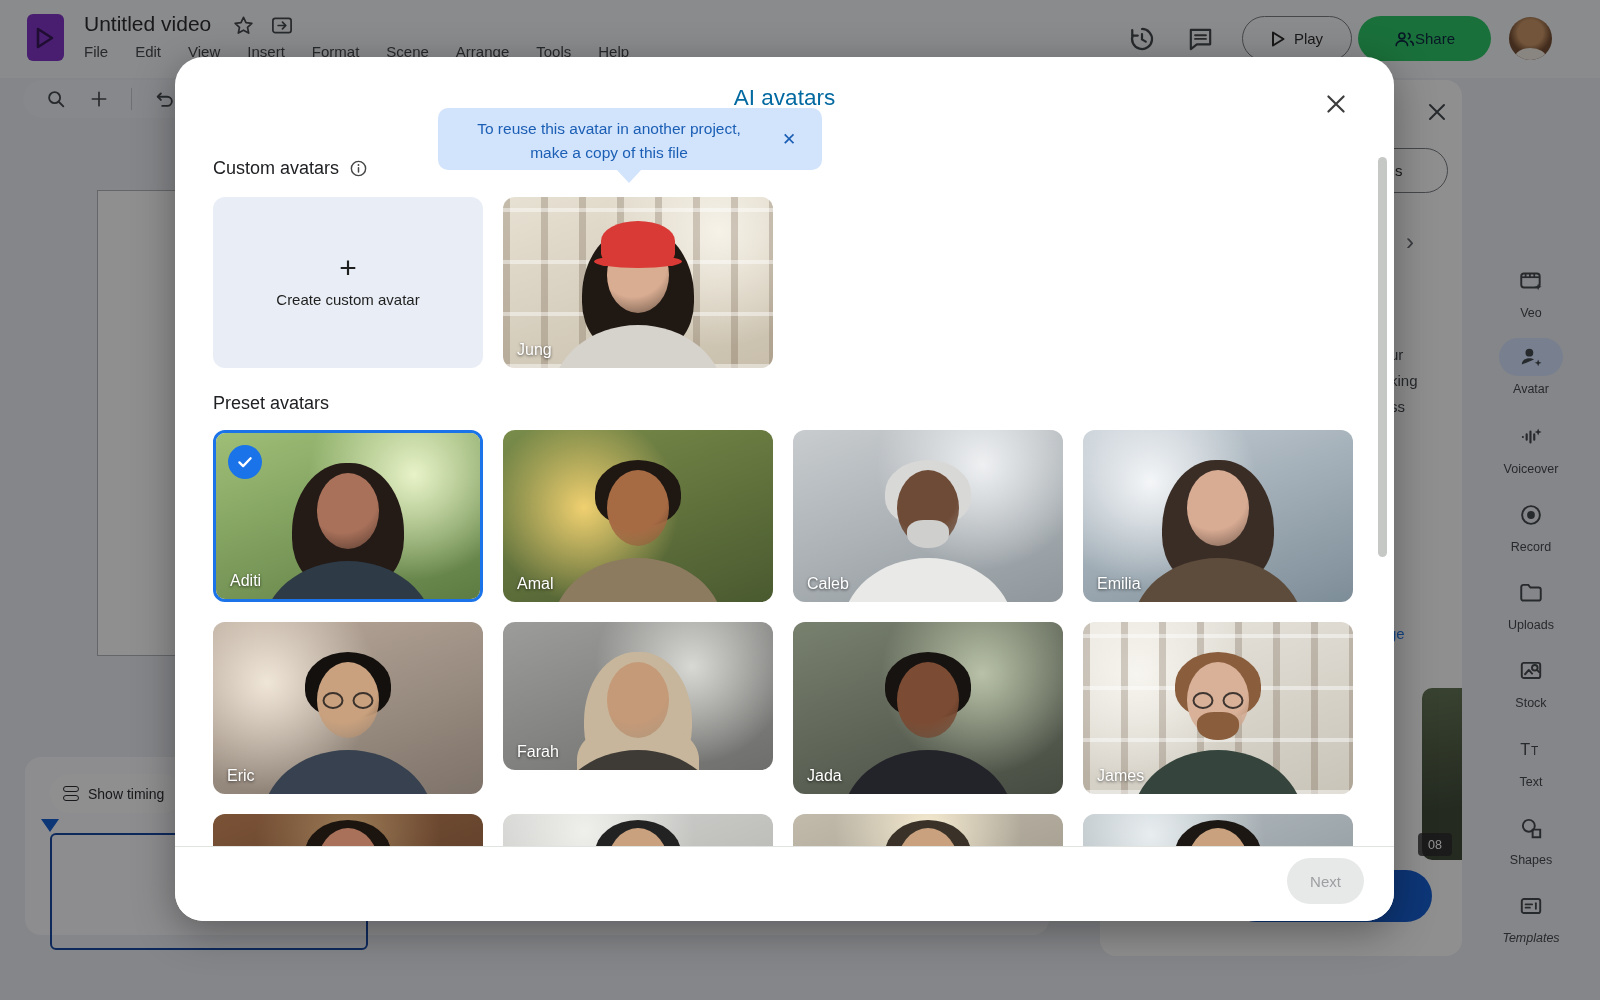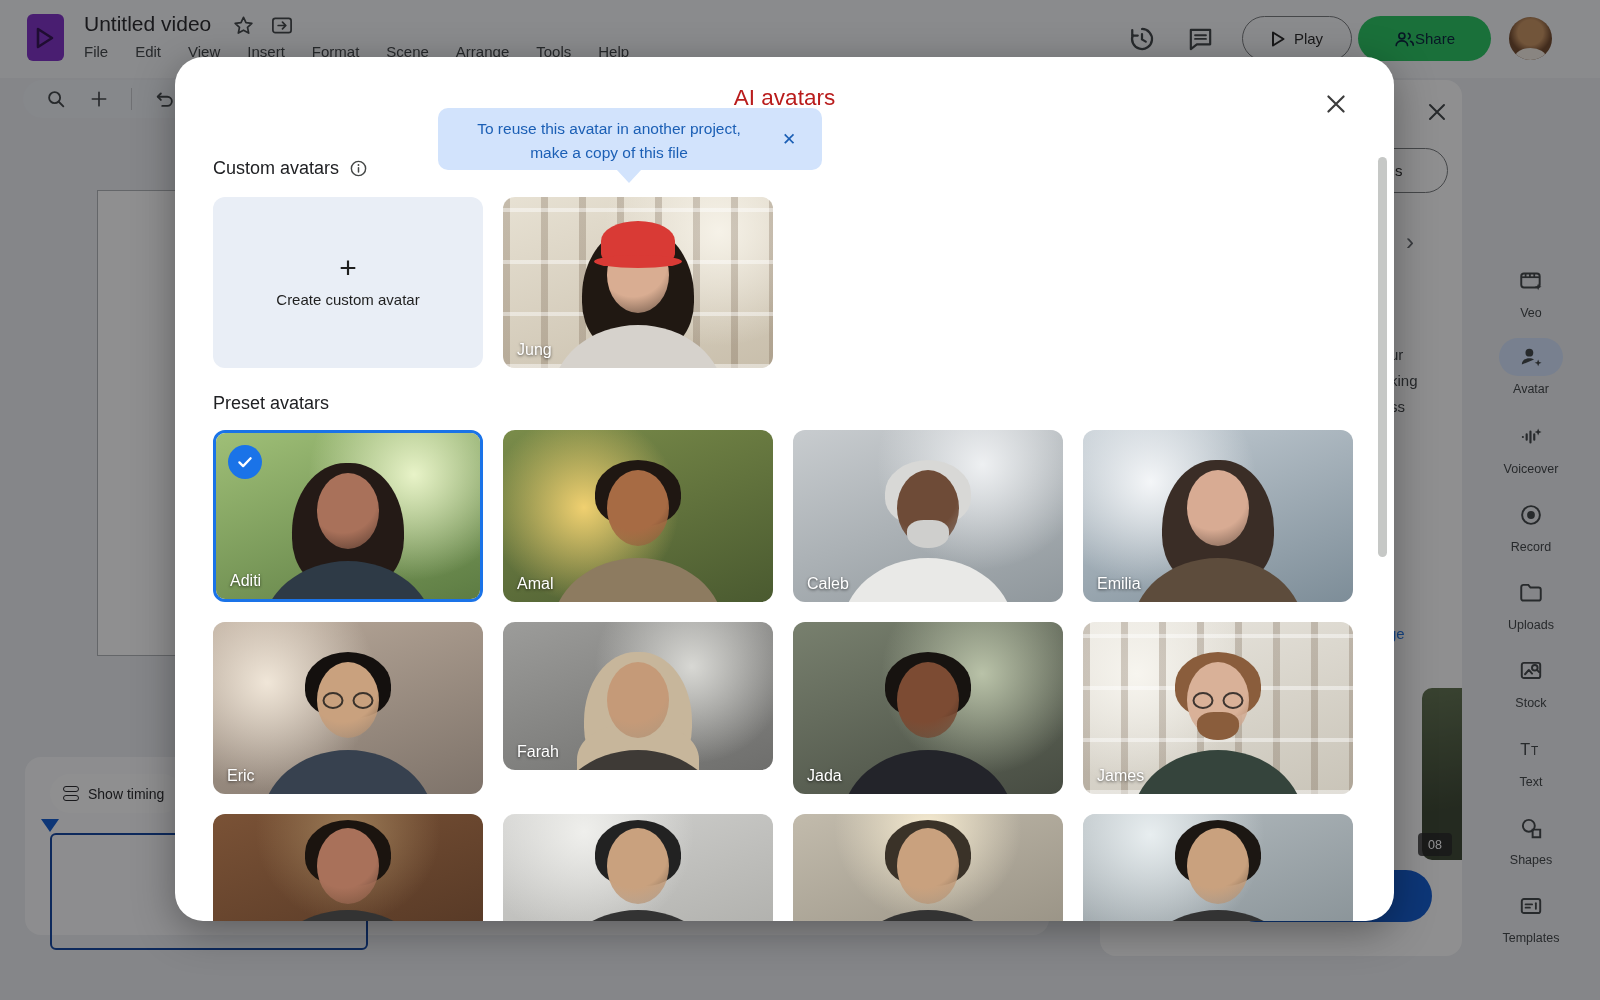--- a/index.html
+++ b/index.html
@@ -79,21 +79,21 @@
   .side-icon.sel { background:#d3e3fd; }
   .side-label { font-size:12.5px; color:#3c4043; }
 
   
   #scrim { position:absolute; inset:0; background:rgba(16,17,20,.47); z-index:40; }
 
   
   #modal { position:absolute; left:175px; top:57px; width:1219px; height:864px; background:#fff;
     border-radius:28px; z-index:50; box-shadow:0 10px 40px rgba(0,0,0,.35); overflow:hidden; }
   #modal-title { position:absolute; left:0; top:28px; width:100%; text-align:center;
-    font-size:22.5px; color:#b91c1c; }
+    font-size:22.5px; color:#0369a1; }
   #modal-close { position:absolute; left:1146px; top:32px; width:30px; height:30px;
     display:flex; align-items:center; justify-content:center; }
   #modal-scrollbar { position:absolute; left:1203px; top:100px; width:9px; height:400px;
     background:#c6c8c6; border-radius:5px; }
 
   .section-heading { position:absolute; left:38px; font-size:18px; color:#202124;
     display:flex; align-items:center; gap:10px; }
   #custom-heading { top:101px; }
   #preset-heading { top:336px; }
 
@@ -334,21 +334,21 @@
       </div>
       <div class="side-item" style="top: 729px;">
         <span class="side-icon">
           <svg width="26" height="26" viewBox="0 0 24 24">
             <circle cx="10" cy="10" r="5.5" fill="none" stroke="#3c4043" stroke-width="1.8"></circle>
             <path d="M13.5 13.5h7v7h-7z" fill="none" stroke="#3c4043" stroke-width="1.8"></path>
           </svg>
         </span>
         <span class="side-label">Shapes</span>
       </div>
-      <div class="side-item" style="top: 807px;">
+      <div class="side-item" style="top: 807px; font-style: italic;">
         <span class="side-icon">
           <svg width="26" height="26" viewBox="0 0 24 24">
             <rect x="3.5" y="5.5" width="17" height="13" rx="2" fill="none" stroke="#3c4043" stroke-width="1.8"></rect>
             <path d="M7 10.5h6M7 13.5h4" stroke="#3c4043" stroke-width="1.7" stroke-linecap="round"></path>
             <path d="M16.5 9.5v5" stroke="#3c4043" stroke-width="1.7" stroke-linecap="round"></path>
           </svg>
         </span>
         <span class="side-label">Templates</span>
       </div>
     </div>
@@ -502,14 +502,17 @@
         </div>
       </div>
     </div>
 
   <div id="tooltip">
     <div class="tip-text">To reuse this avatar in another project, make a copy of this file</div>
     <span id="tooltip-close">✕</span>
     <div class="tail"></div>
   </div>
 
+  <div id="modal-footer">
+    <button id="next-btn" disabled="">Next</button>
+  </div>
   <div id="modal-scrollbar"></div>
 </div>
 
 </body></html>

